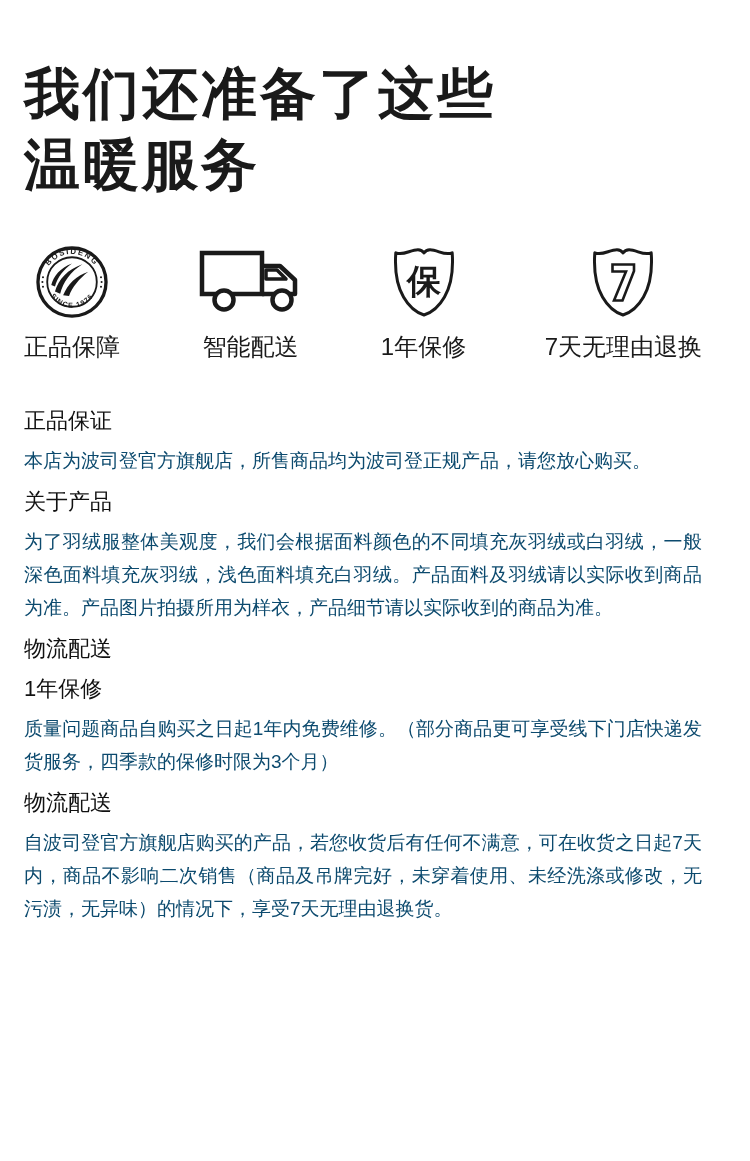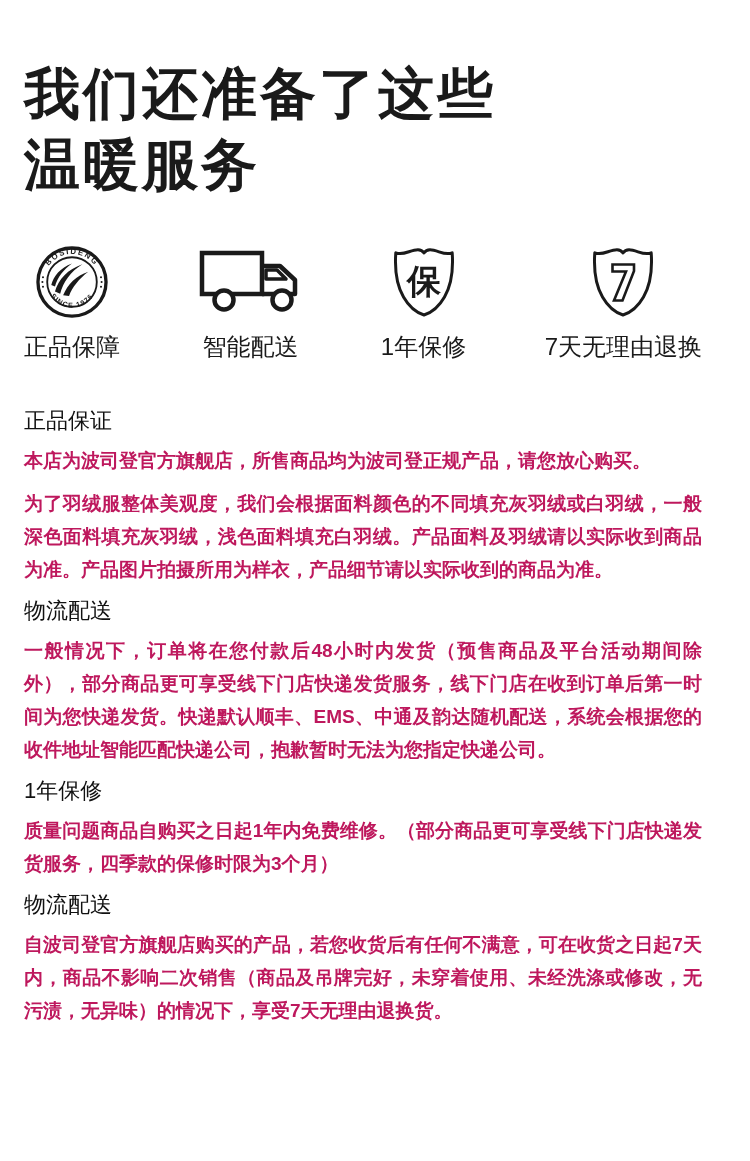--- a/index.html
+++ b/index.html
@@ -52,23 +52,22 @@
     margin: 0 0 8px 0;
     font-size: 22px;
     line-height: 30px;
     font-weight: normal;
     color: #111111;
   }
   .section-body {
     margin: 0;
     font-size: 19px;
     line-height: 33px;
-    color: #be185d;
+    color: #0c4a6e;
     text-align: justify;
-    font-weight: bold;
   }
   .shield-char {
     font-family: "Liberation Sans", "DejaVu Sans", sans-serif;
     font-weight: 600;
   }
   .logo-ring-text {
     font-family: "Liberation Sans", "DejaVu Sans", sans-serif;
     font-weight: bold;
     fill: #1a1a1a;
   }
@@ -150,26 +149,26 @@
   </div>
 
   <div class="sections">
 
     <div class="section">
       <h3 class="section-heading">正品保证</h3>
       <p class="section-body">本店为波司登官方旗舰店，所售商品均为波司登正规产品，请您放心购买。</p>
     </div>
 
     <div class="section">
+      <h3 class="section-heading">关于产品</h3>
       <p class="section-body">为了羽绒服整体美观度，我们会根据面料颜色的不同填充灰羽绒或白羽绒，一般深色面料填充灰羽绒，浅色面料填充白羽绒。产品面料及羽绒请以实际收到商品为准。产品图片拍摄所用为样衣，产品细节请以实际收到的商品为准。</p>
     </div>
 
     <div class="section">
       <h3 class="section-heading">物流配送</h3>
-      <p class="section-body">一般情况下，订单将在您付款后48小时内发货（预售商品及平台活动期间除外），部分商品更可享受线下门店快递发货服务，线下门店在收到订单后第一时间为您快递发货。快递默认顺丰、EMS、中通及韵达随机配送，系统会根据您的收件地址智能匹配快递公司，抱歉暂时无法为您指定快递公司。</p>
     </div>
 
     <div class="section">
       <h3 class="section-heading">1年保修</h3>
       <p class="section-body">质量问题商品自购买之日起1年内免费维修。（部分商品更可享受线下门店快递发货服务，四季款的保修时限为3个月）</p>
     </div>
 
     <div class="section">
       <h3 class="section-heading">物流配送</h3>
       <p class="section-body">自波司登官方旗舰店购买的产品，若您收货后有任何不满意，可在收货之日起7天内，商品不影响二次销售（商品及吊牌完好，未穿着使用、未经洗涤或修改，无污渍，无异味）的情况下，享受7天无理由退换货。</p>

